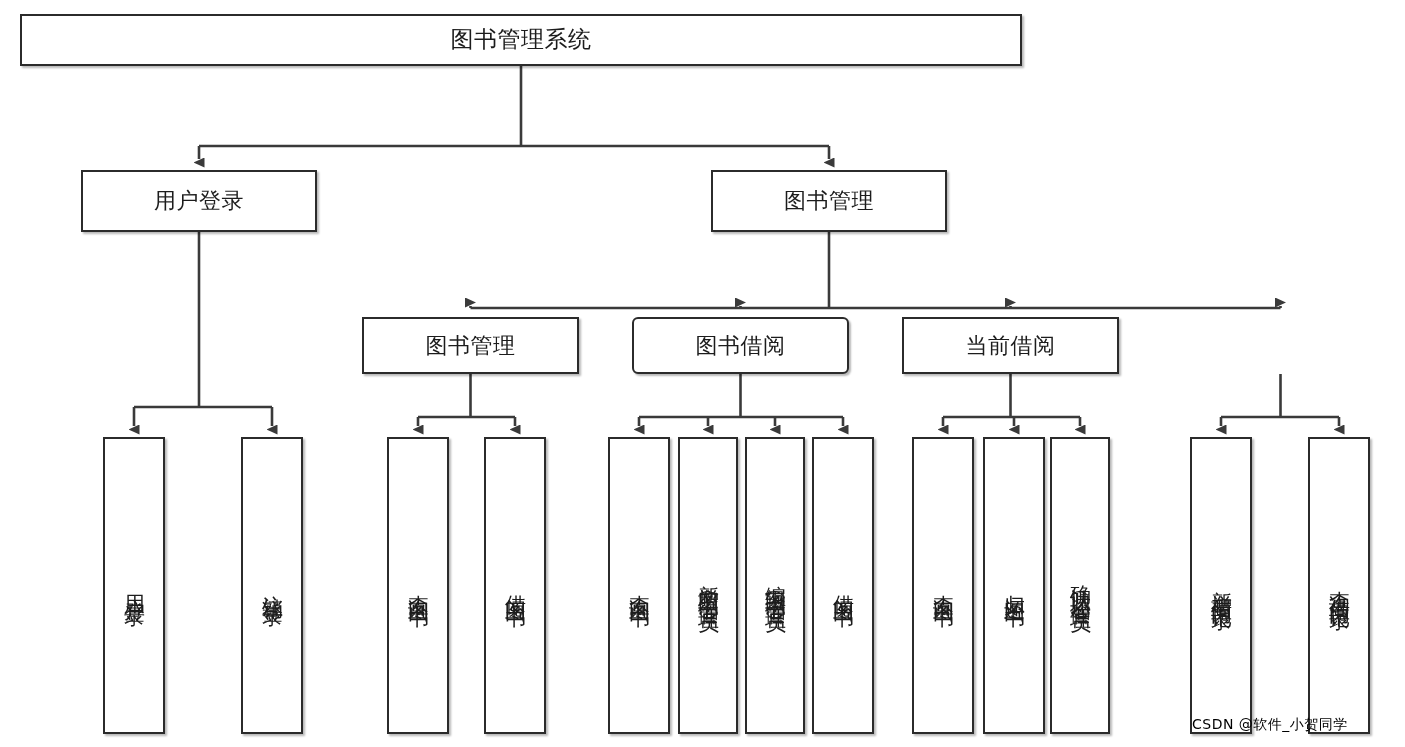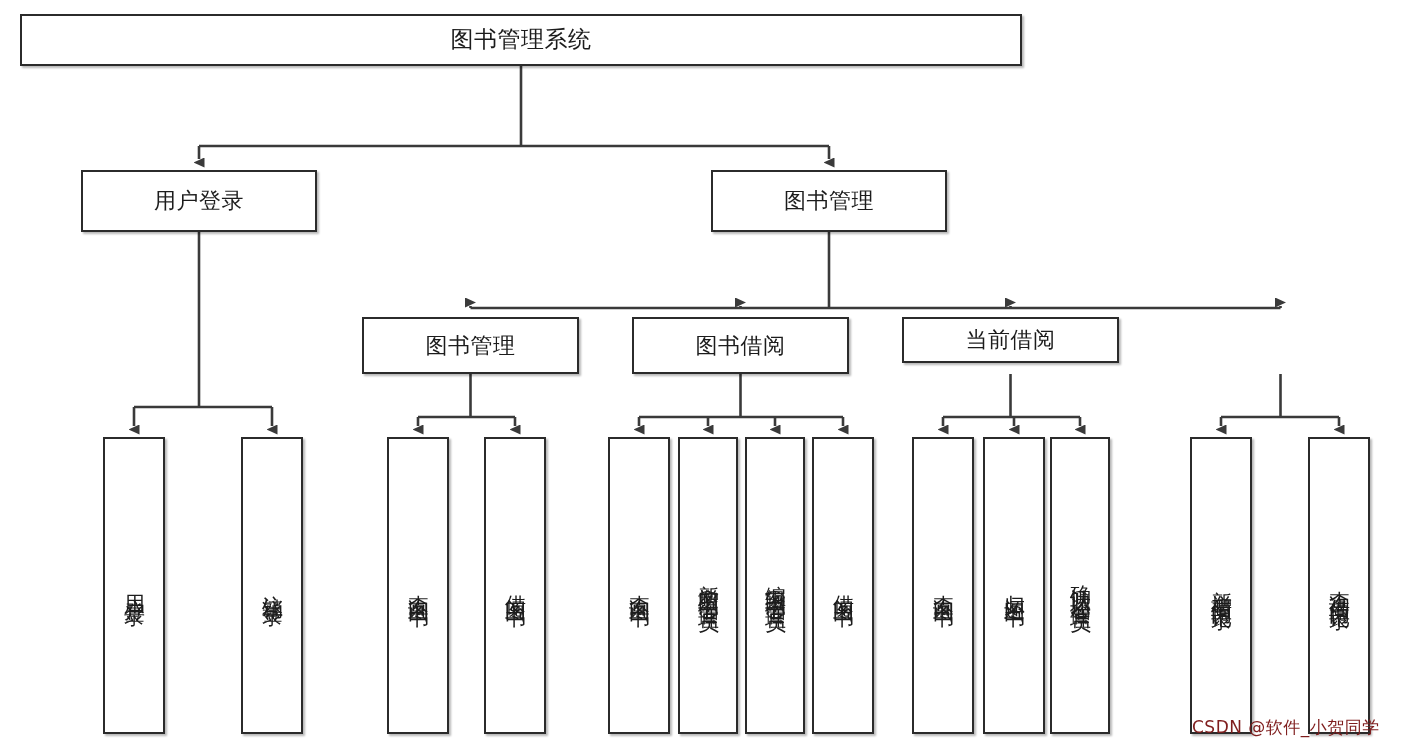--- a/index.html
+++ b/index.html
@@ -49,22 +49,22 @@
   .node-box.vertical .node-label {
     writing-mode: vertical-rl;
     text-orientation: upright;
     letter-spacing: 4px;
     font-size: 21px;
     max-height: 100%;
   }
   .node-box.root .node-label { font-size: 23px; }
   .watermark {
     position: absolute;
-    color: #7f1d1d;
-    font-size: 17px;
+    color: #000000;
+    font-size: 14px;
     white-space: nowrap;
     letter-spacing: 0.5px;
     user-select: none;
   }
 </style>
 </head>
 <body>
 
 <div id="diagram-root">
 
@@ -118,24 +118,24 @@
   <div class="node-box" id="box-l1_a" style="left: 81px; top: 170px; width: 236px; height: 62px;">
     <span class="node-label">用户登录</span>
   </div>
   <div class="node-box" id="box-l1_b" style="left: 711px; top: 170px; width: 236px; height: 62px;">
     <span class="node-label">图书管理</span>
   </div>
 
   <div class="node-box" id="box-l2_a" style="left: 362px; top: 317px; width: 217px; height: 57px;">
     <span class="node-label">图书管理</span>
   </div>
-  <div class="node-box" id="box-l2_b" style="left: 632px; top: 317px; width: 217px; height: 57px;">
+  <div class="node-box" id="box-l2_b" style="left: 632px; top: 317px; width: 217px; height: 57px; border-radius: 6px;">
     <span class="node-label">图书借阅</span>
   </div>
-  <div class="node-box" id="box-l2_c" style="left: 902px; top: 317px; width: 217px; height: 46px;">
+  <div class="node-box" id="box-l2_c" style="left: 902px; top: 317px; width: 217px; height: 57px;">
     <span class="node-label">当前借阅</span>
   </div>
 
   <div class="node-box vertical" id="box-leaf_1" style="left: 103px; top: 437px; width: 62px; height: 297px;">
     <span class="node-label">用户登录</span>
   </div>
   <div class="node-box vertical" id="box-leaf_2" style="left: 241px; top: 437px; width: 62px; height: 297px;">
     <span class="node-label">注销登录</span>
   </div>
   <div class="node-box vertical" id="box-leaf_3" style="left: 387px; top: 437px; width: 62px; height: 297px;">

